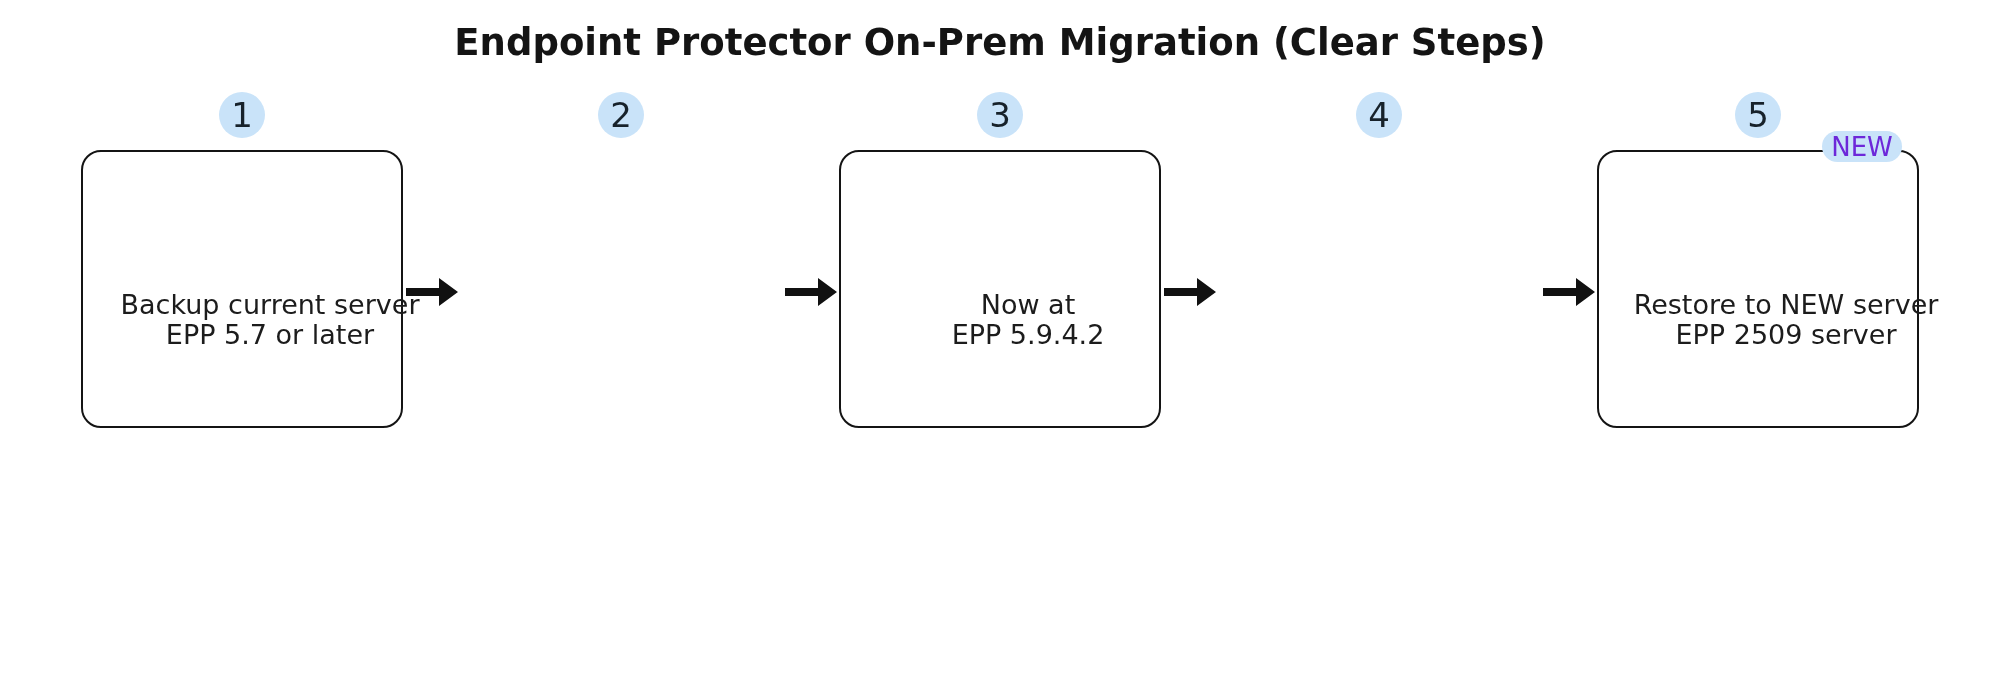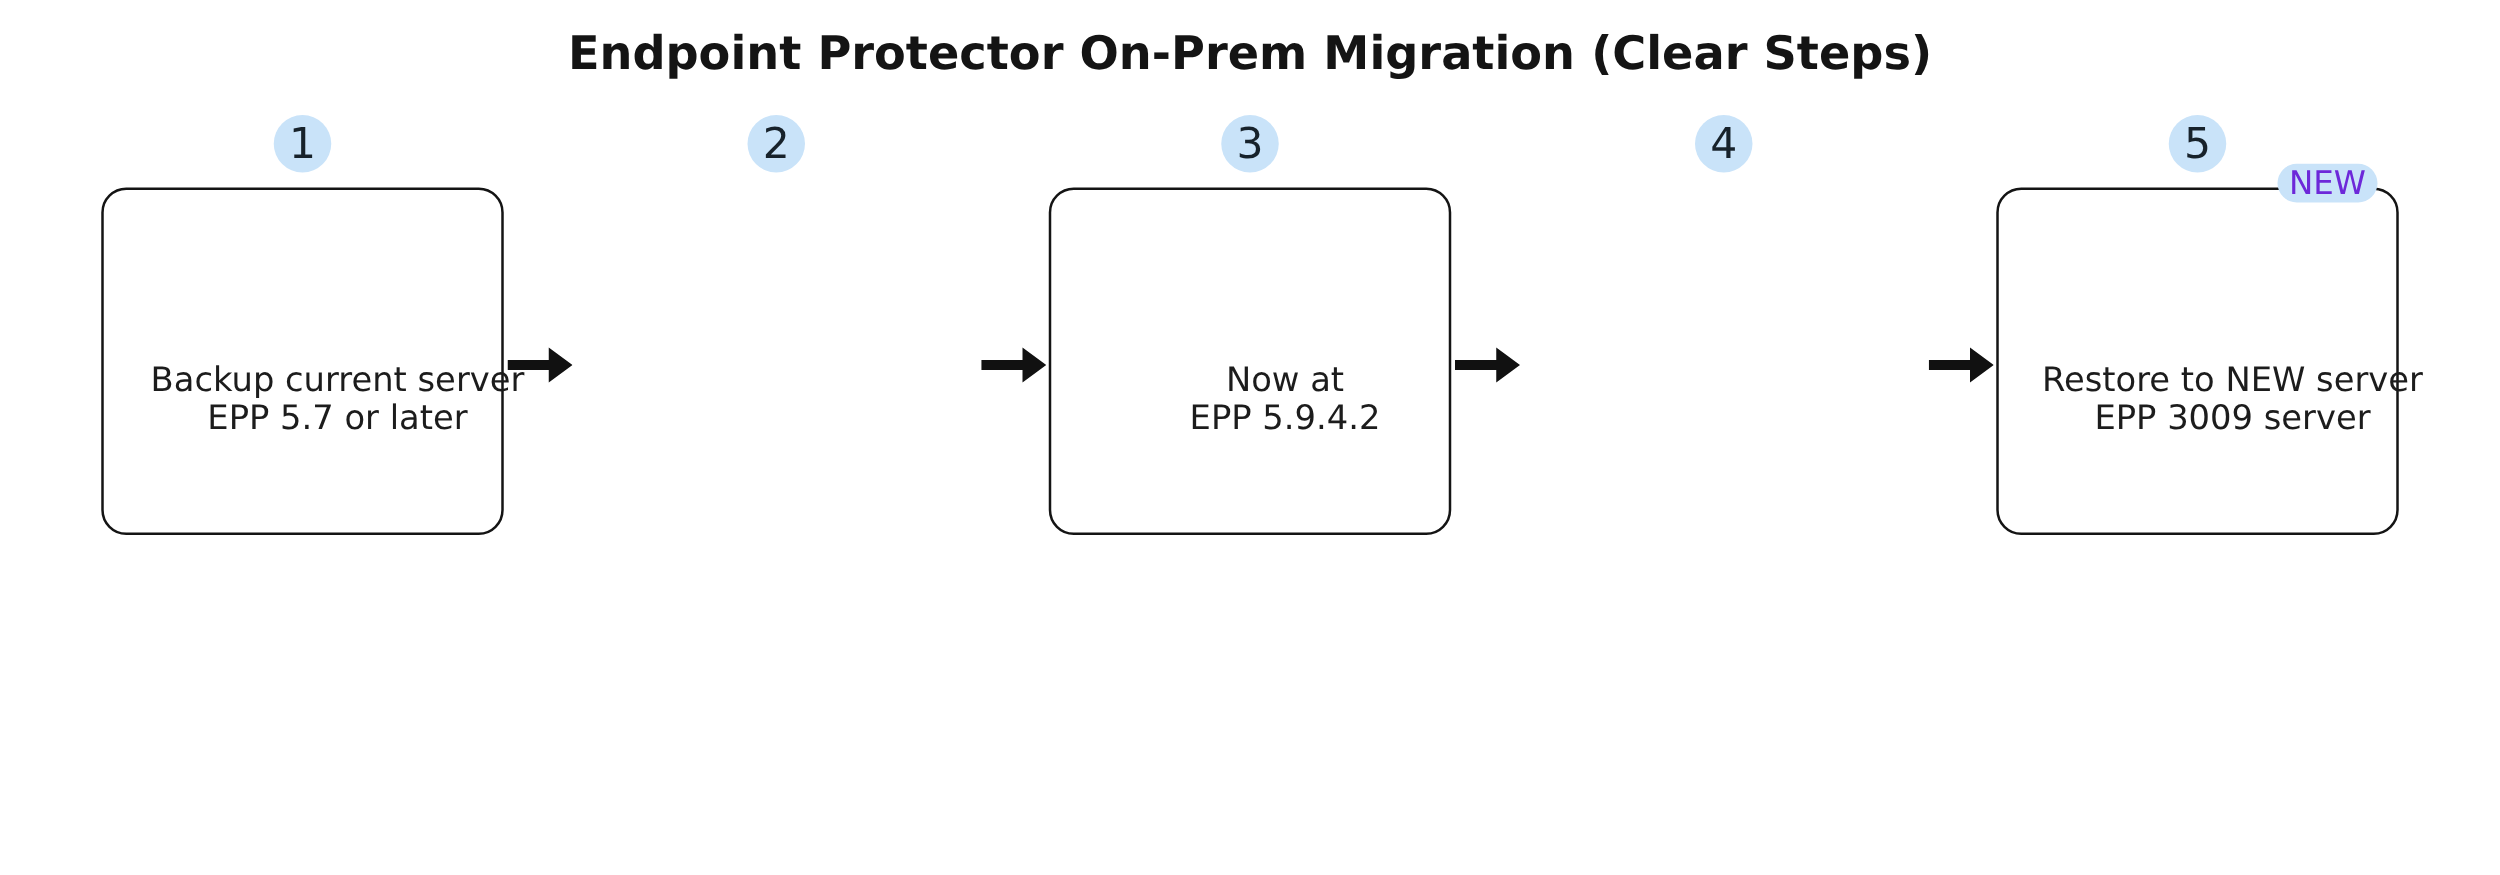--- a/index.html
+++ b/index.html
@@ -144,18 +144,18 @@
   </div>
 
   <svg class="arrow a4" viewBox="0 0 52 30" xmlns="http://www.w3.org/2000/svg">
     <polygon points="0,11 33,11 33,1 52,15 33,29 33,19 0,19" fill="#111111"></polygon>
   </svg>
 
   <div class="step s5">
     <div class="num">5</div>
     <div class="box">
       <div class="label">Restore to NEW server
-EPP 3009 server</div>
+EPP 2509 server</div>
     </div>
     <div class="new-badge">NEW</div>
   </div>
 
 </div>
 
 </body></html>

